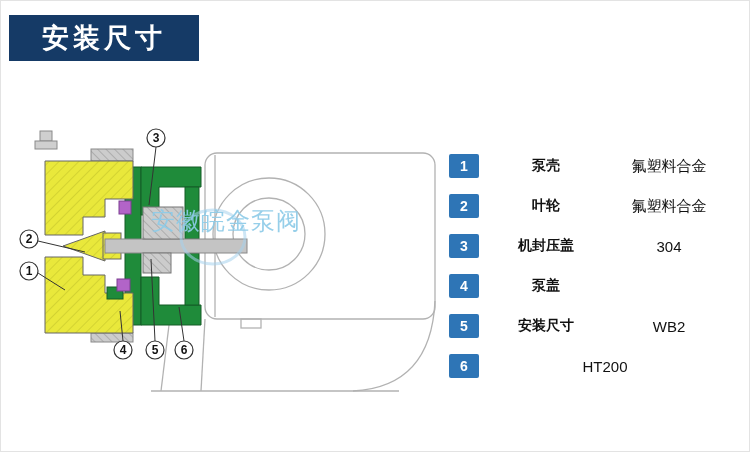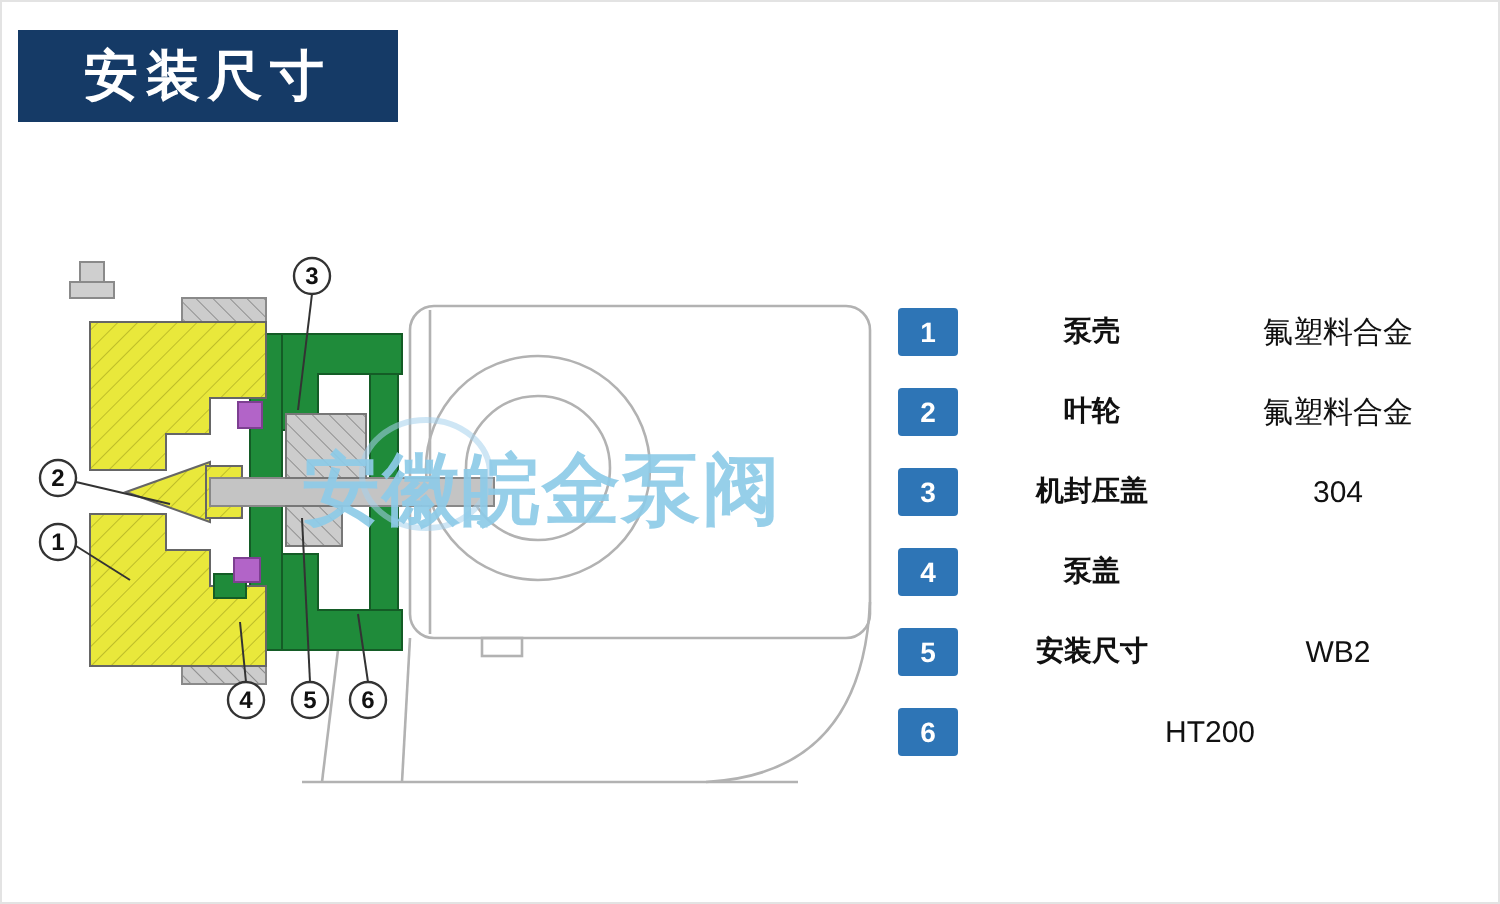--- a/index.html
+++ b/index.html
@@ -10,22 +10,22 @@
     font-family:"Liberation Sans", sans-serif;
   }
   .banner {
     position:absolute; left:8px; top:14px; width:190px; height:46px;
     background:var(--c-banner-bg,#153a66);
     display:flex; align-items:center; justify-content:center; z-index:4;
   }
   .banner span { color:#fff; font-size:27px; font-weight:bold; letter-spacing:4px; }
   .diagram-svg { position:absolute; left:0; top:0; width:450px; height:452px; z-index:1; }
   .watermark {
-    position:absolute; left:150px; top:217px; z-index:3; white-space:nowrap;
-    font-size:39px; font-weight:bold; letter-spacing:1px;
+    position:absolute; left:150px; top:204px; z-index:3; white-space:nowrap;
+    font-size:24px; font-weight:normal; letter-spacing:1px;
     color:var(--c-watermark-blue,#8ecbe8); opacity:.92; pointer-events:none;
   }
   .parts-table { position:absolute; left:448px; top:152px; width:282px; z-index:2; }
   .prow { display:flex; align-items:center; height:26px; margin-bottom:14px; }
   .pnum {
     flex:0 0 30px; width:30px; height:24px; border-radius:2px;
     background:var(--c-badge-bg,#2e75b6); color:#fff;
     font-size:14px; font-weight:bold;
     display:flex; align-items:center; justify-content:center;
   }

